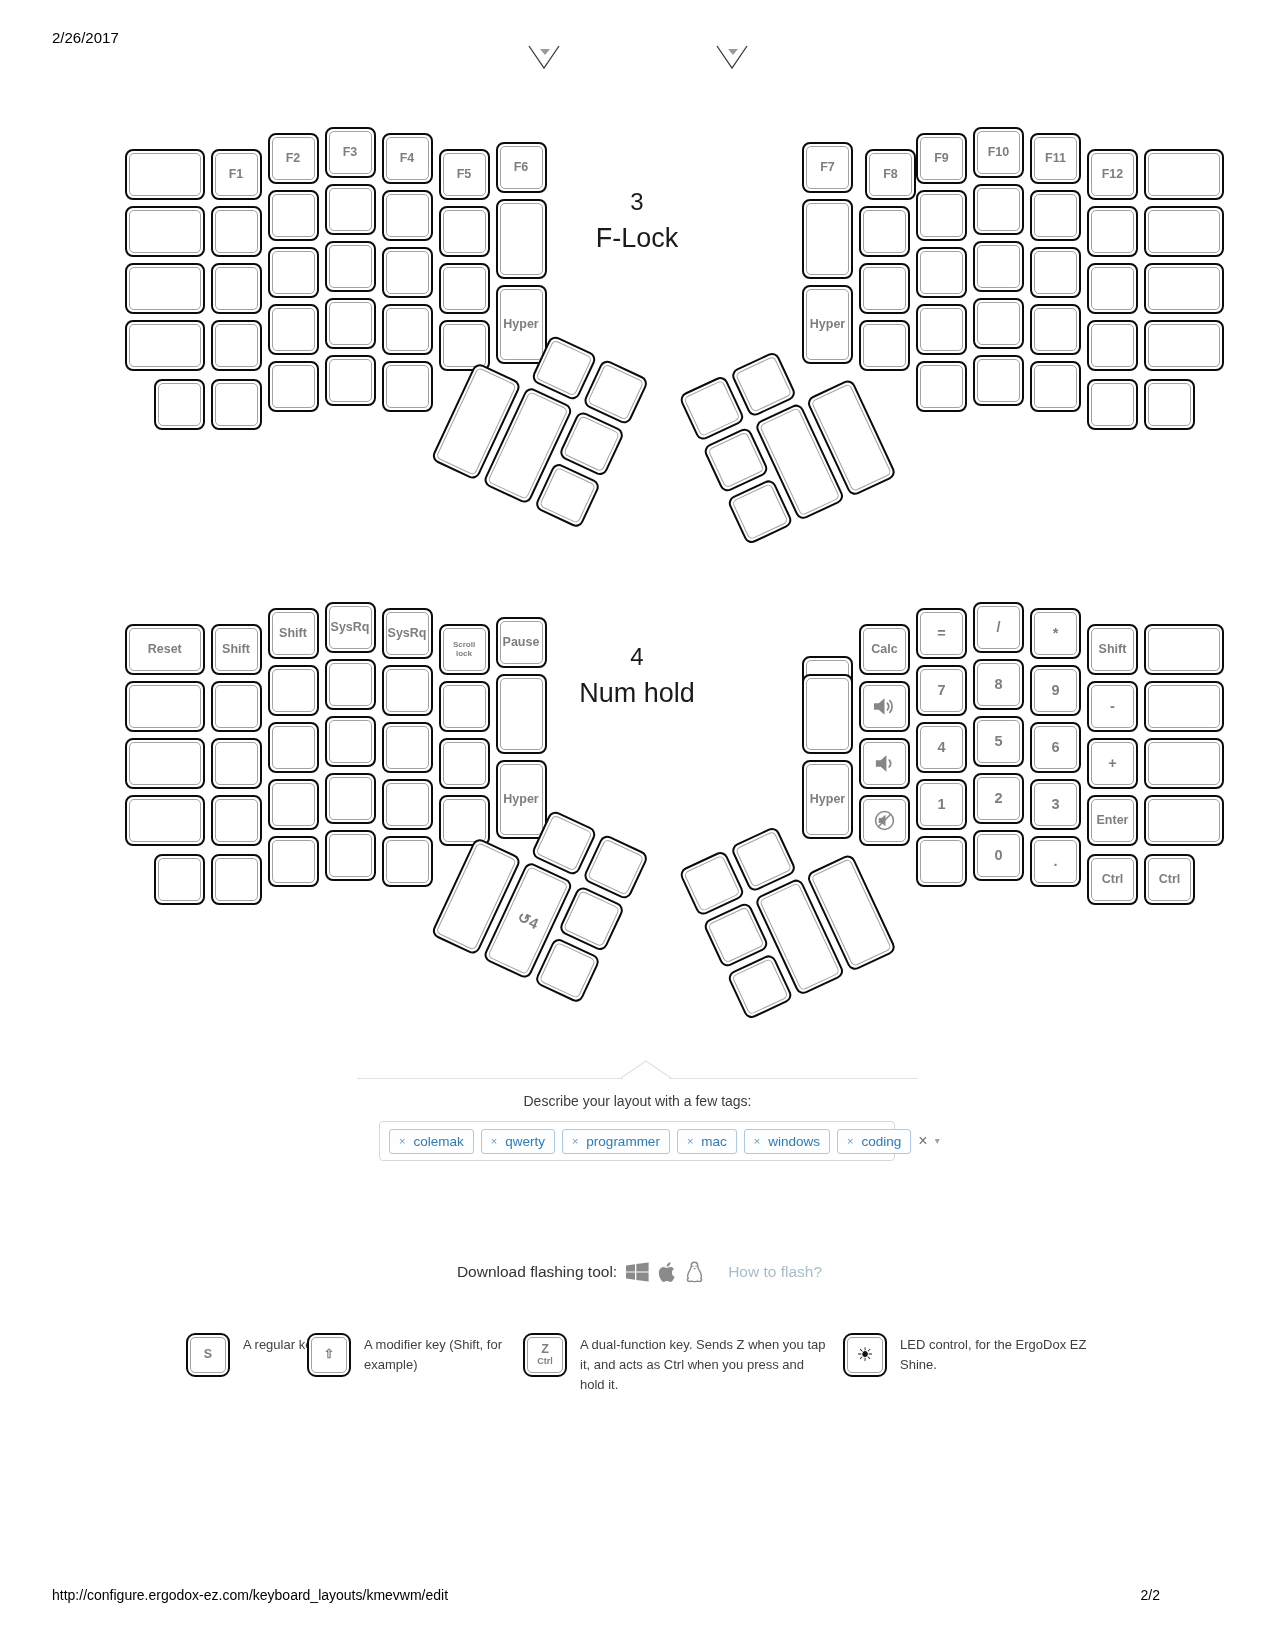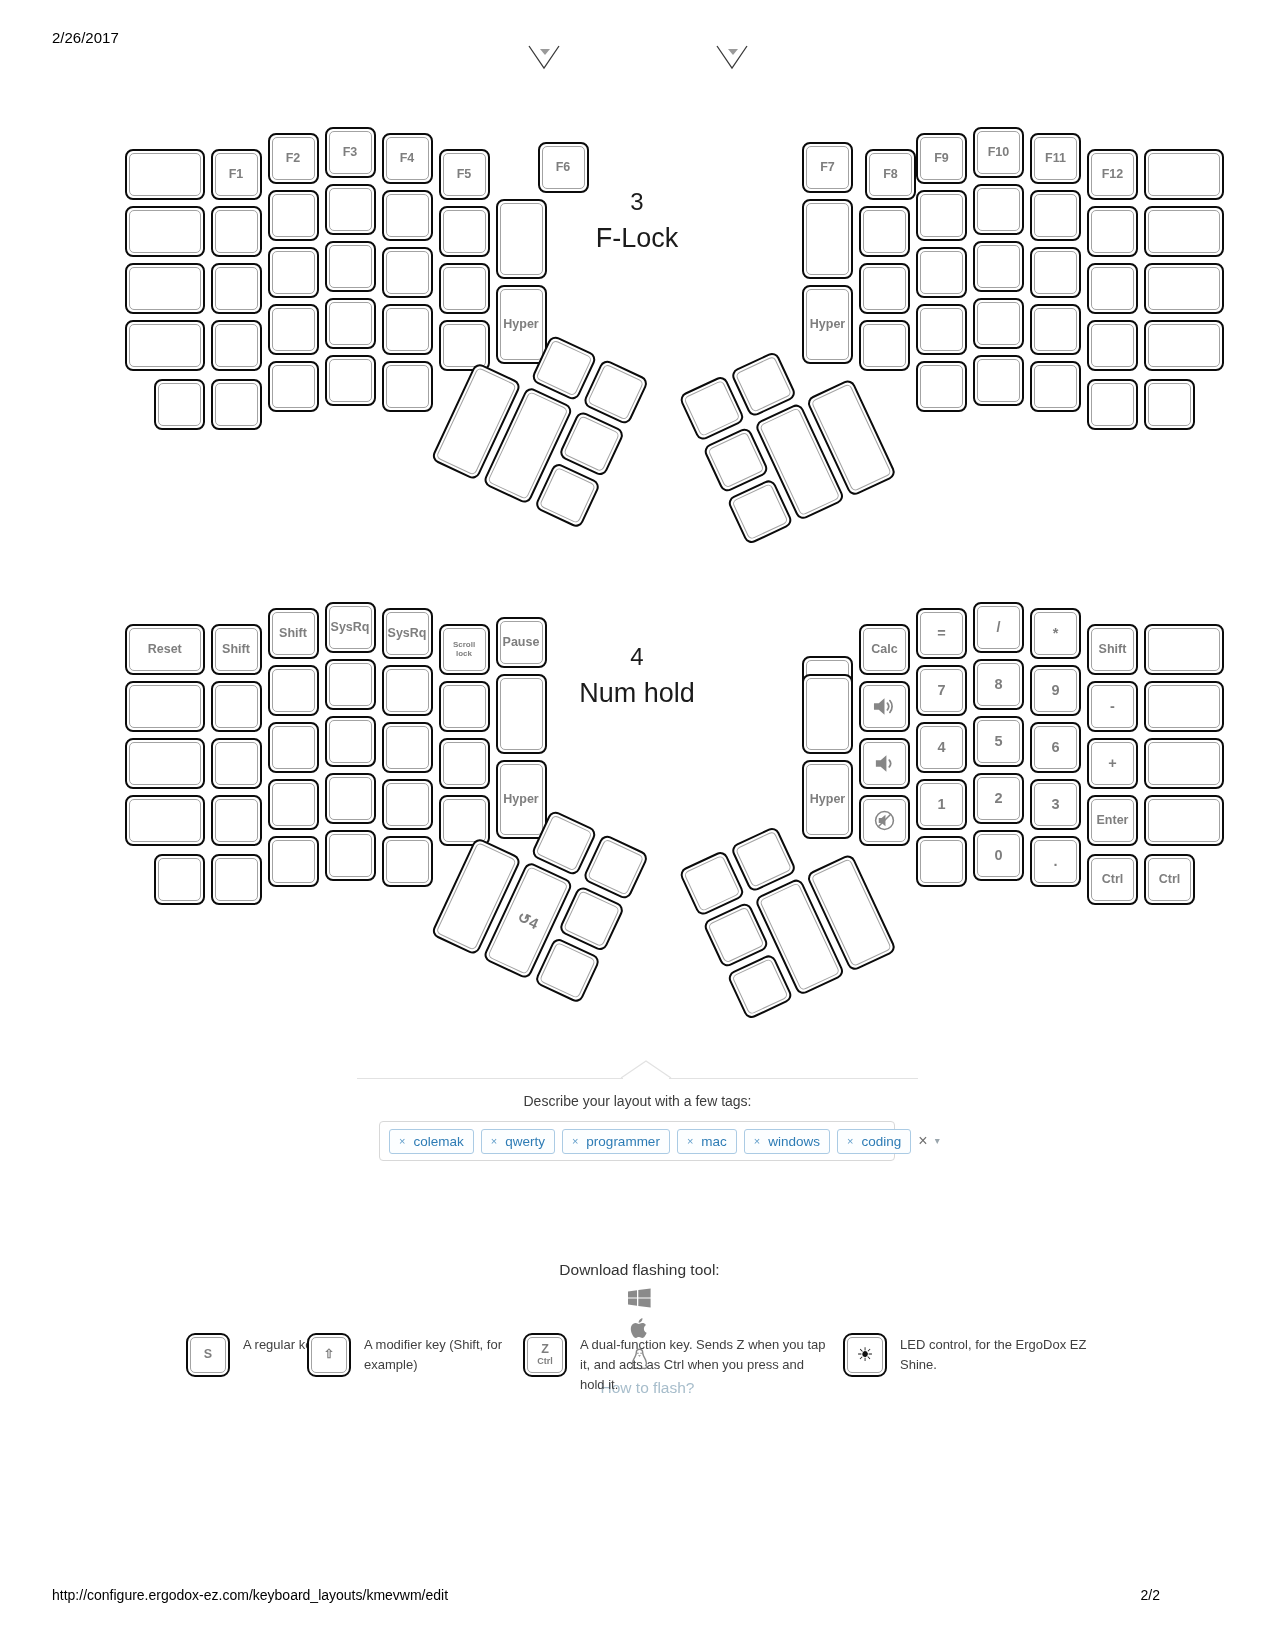--- a/index.html
+++ b/index.html
@@ -34,21 +34,21 @@
         padding:4px 9px;color:#2e7cb5;font-size:13.5px;background:#fcfeff;white-space:nowrap;}
   .chip .chip-x{font-size:11px;color:#5e9cc9;line-height:1;}
   .tag-controls{margin-left:auto;display:flex;align-items:center;gap:7px;}
   .tags-x{color:#6f6f6f;font-size:16px;line-height:1;}
   .tags-caret{color:#9aa6ad;font-size:10px;line-height:1;}
 
   .links-row{position:absolute;left:0;right:0;top:1220px;text-align:center;font-size:15.5px;}
   .links-row a{text-decoration:none;color:#415a72;}
   .links-sep{color:#8b8b8b;padding:0 10px;}
 
-  .flash-row{position:absolute;left:4px;right:0;top:1261px;display:flex;align-items:center;justify-content:center;gap:9px;flex-direction:column;}
+  .flash-row{position:absolute;left:4px;right:0;top:1261px;display:flex;align-items:center;justify-content:center;gap:9px;}
   .flash-label{font-size:15.5px;color:#333;}
   .os-ic{display:inline-flex;align-items:center;}
   .how-flash{font-size:15.5px;color:#a7bdcb;margin-left:16px;text-decoration:none;}
 
   .legend{position:absolute;left:0;top:1333px;width:1275px;height:80px;}
   .legend-item{position:absolute;top:0;display:flex;gap:13px;}
   .lkey{position:relative;width:44px;height:44px;border:2.5px solid #0b0b0b;border-radius:9px;background:#fff;
         box-sizing:border-box;flex:0 0 auto;}
   .lkey .keyin{border-radius:5px;}
   .lkey .keyin .lk-top{font-size:12.5px;}
@@ -162,21 +162,21 @@
         </div>
         <div class="key" style="left: 313.5px; top: 79.23px; width: 51px; height: 51px;">
           <div class="keyin"></div>
         </div>
         <div class="key" style="left: 313.5px; top: 136.23px; width: 51px; height: 51px;">
           <div class="keyin"></div>
         </div>
         <div class="key" style="left: 313.5px; top: 193.23px; width: 51px; height: 51px;">
           <div class="keyin"></div>
         </div>
-        <div class="key" style="left: 370.5px; top: 15.39px; width: 51px; height: 51px; margin-left: 42px;">
+        <div class="key" style="left: 370.5px; top: 15.39px; width: 51px; height: 51px;">
           <div class="keyin">
             <span>F6</span>
           </div>
         </div>
         <div class="key" style="left: 370.5px; top: 72.39px; width: 51px; height: 79.5px;">
           <div class="keyin"></div>
         </div>
         <div class="key" style="left: 370.5px; top: 157.89px; width: 51px; height: 79.5px;">
           <div class="keyin">
             <span>Hyper</span>

